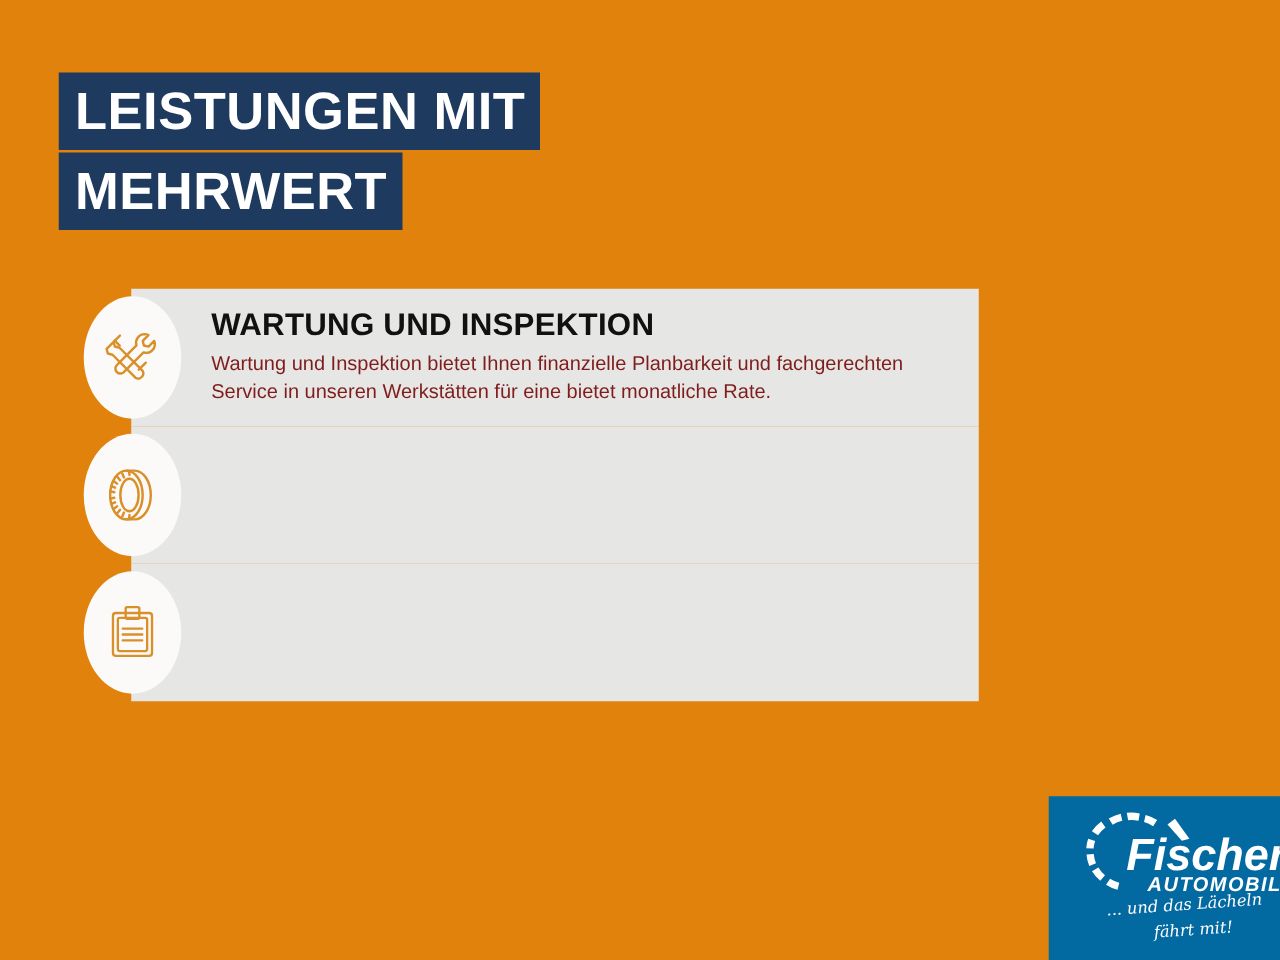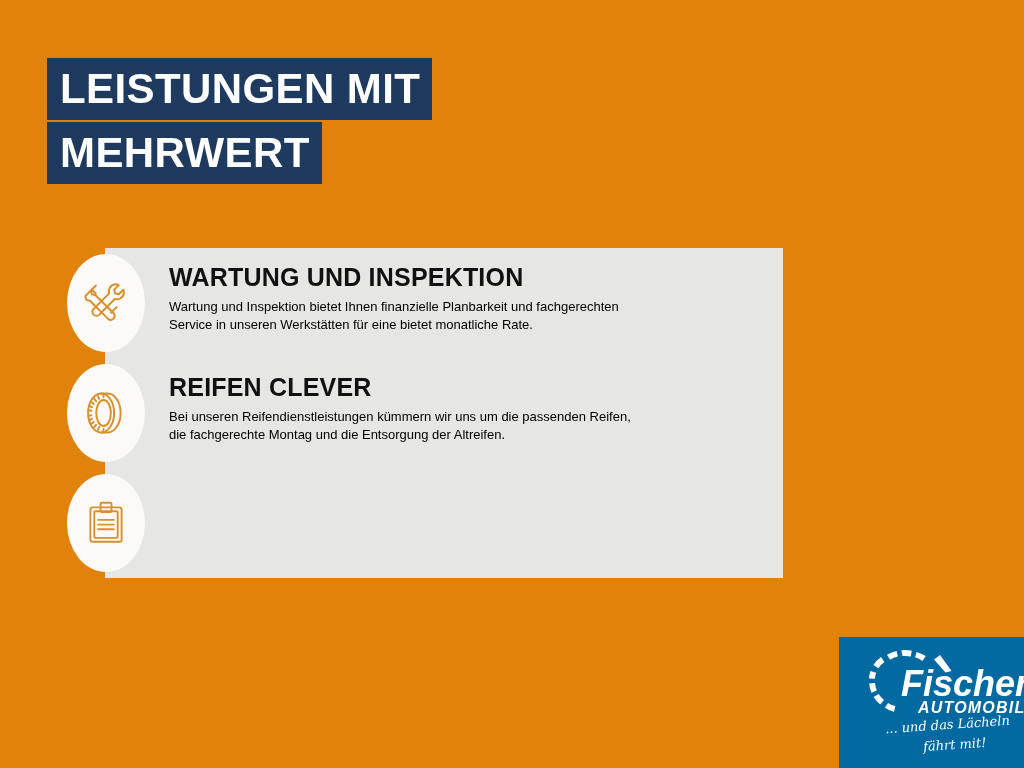--- a/index.html
+++ b/index.html
@@ -51,21 +51,20 @@
   .cards {
     position: absolute;
     left: 0;
     top: 231px;
     width: 1024px;
   }
   .card {
     position: relative;
     height: 80px;
     margin-bottom: 30px;
-    margin-top: 17px;
   }
   .card-panel {
     position: absolute;
     left: 105px;
     top: 0;
     width: 678px;
     height: 110px;
     background: #E6E6E4;
   }
   .card-icon-wrap {
@@ -95,22 +94,22 @@
     font-size: 25px;
     font-weight: bold;
     color: #111111;
     letter-spacing: 0.2px;
     line-height: 1.1;
     margin: 0 0 6px 0;
     text-transform: uppercase;
     white-space: nowrap;
   }
   .card-body {
-    font-size: 13px;
-    color: #000000;
+    font-size: 16px;
+    color: #7f1d1d;
     line-height: 1.42;
     margin: 0;
     width: 600px;
   }
   .card-body span {
     display: block;
     white-space: nowrap;
   }
 
   
@@ -182,27 +181,20 @@
 
     <div class="card">
       <div class="card-panel"></div>
       <div class="card-icon-wrap">
         <svg width="52" height="52" viewBox="0 0 64 64" fill="none" stroke="#D9902B" stroke-width="2.4" stroke-linecap="round" stroke-linejoin="round">
           <path d="M26 8 h8 c8.8 0 16 10.7 16 24 s-7.2 24 -16 24 h-8"></path>
           <ellipse cx="26" cy="32" rx="16" ry="24"></ellipse>
           <ellipse cx="29" cy="32" rx="9" ry="16"></ellipse>
           <path d="M11.2 23.2 l3.6 1.6 M10.3 28.4 l3.8 0.9 M10.2 35.6 l3.8 -0.9 M11.2 40.8 l3.6 -1.6 M13.6 45.6 l3.2 -2.4 M17.2 49.8 l2.6 -3.2 M17.2 14.2 l2.6 3.2 M13.6 18.4 l3.2 2.4 M22 53 l1.6 -3.7 M22 11 l1.6 3.7 M28.6 55.6 l0.4 -3.9 M28.6 8.4 l0.4 3.9"></path>
         </svg>
-      </div>
-      <div class="card-text">
-        <div class="card-title">REIFEN CLEVER</div>
-        <div class="card-body">
-          <span>Bei unseren Reifendienstleistungen kümmern wir uns um die passenden Reifen,</span>
-          <span>die fachgerechte Montag und die Entsorgung der Altreifen.</span>
-        </div>
       </div>
     </div>
 
     <div class="card">
       <div class="card-panel"></div>
       <div class="card-icon-wrap">
         <svg width="50" height="50" viewBox="0 0 64 64" fill="none" stroke="#D9902B" stroke-width="2.4" stroke-linecap="round" stroke-linejoin="round">
           <rect x="12" y="12" width="40" height="44" rx="3"></rect>
           <rect x="17" y="17" width="30" height="34" rx="2"></rect>
           <rect x="25" y="6" width="14" height="12" rx="1.5"></rect>

